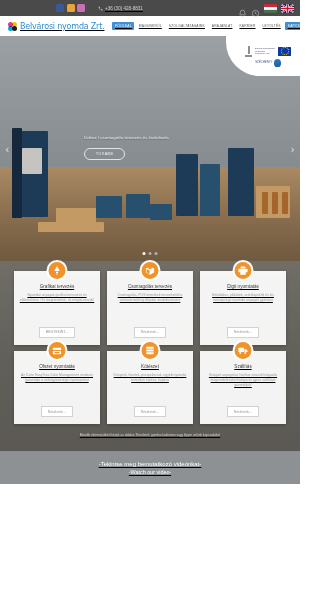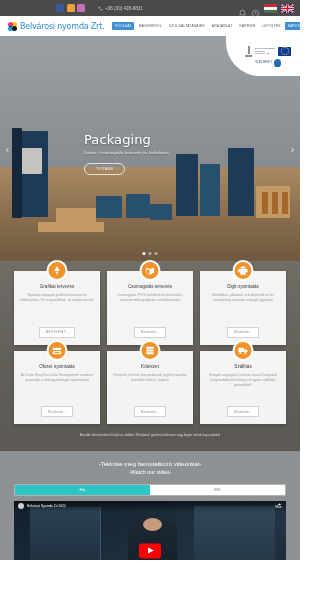--- a/index.html
+++ b/index.html
@@ -2,21 +2,21 @@
 <html lang="hu"><head>
 <meta charset="utf-8">
 <style>
   * { box-sizing: border-box; margin: 0; padding: 0; }
   html, body {
     width: 300px; height: 600px;
     font-family: "Liberation Sans", sans-serif;
     background: #ffffff;
     overflow: hidden;
   }
-  #page { position: relative; width: 300px; height: 560px; overflow: hidden; }
+  #page { position: relative; width: 300px; height: 484px; overflow: hidden; text-decoration: underline; }
 
   
   .topbar {
     height: 16px; background: #4a4a4a;
     display: flex; align-items: center;
     padding: 0 6px; gap: 3px;
   }
   .social {
     width: 8px; height: 8px; border-radius: 1.5px;
     display: inline-block; flex: none;
@@ -395,21 +395,20 @@
         <span class="eu-txt">Európai Unió Európai Regionális Fejlesztési Alap</span>
         <span class="eu-flag"></span>
       </div>
       <div class="szech">
         <span class="szech-txt">SZÉCHENYI</span>
         <span class="szech-mark"></span>
       </div>
     </div>
 
     <div class="hero-copy">
-      <div class="hero-title">Packaging</div>
       <div class="hero-sub">Doboz / csomagolás tervezés és kivitelezés</div>
       <span class="hero-btn">TOVÁBB</span>
     </div>
 
     <span class="hero-arrow ha-left">‹</span>
     <span class="hero-arrow ha-right">›</span>
 
     <div class="hero-dots">
       <span class="on"></span>
       <span></span>

